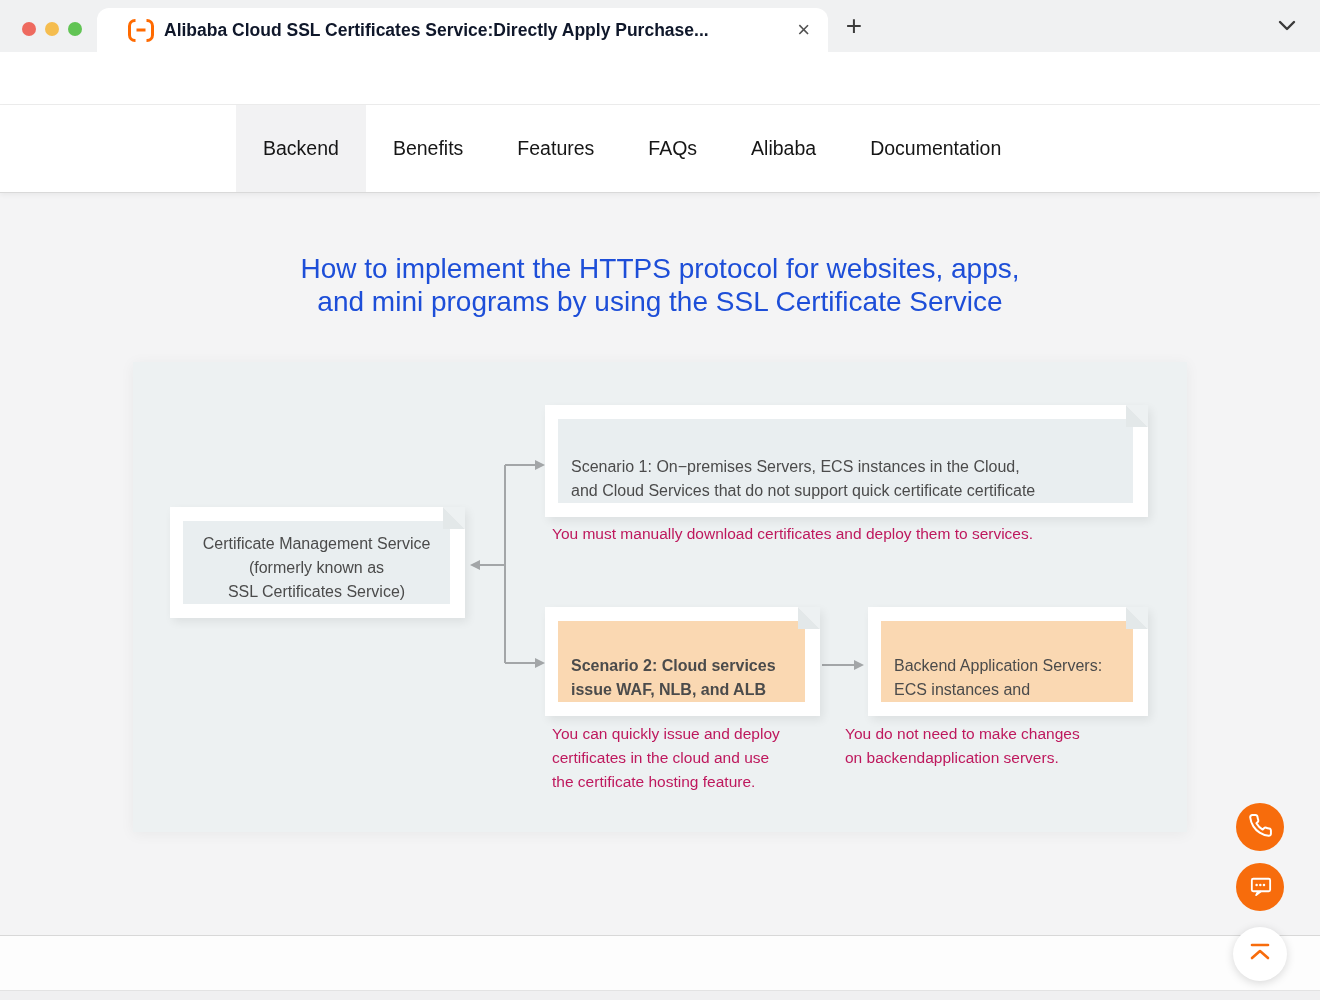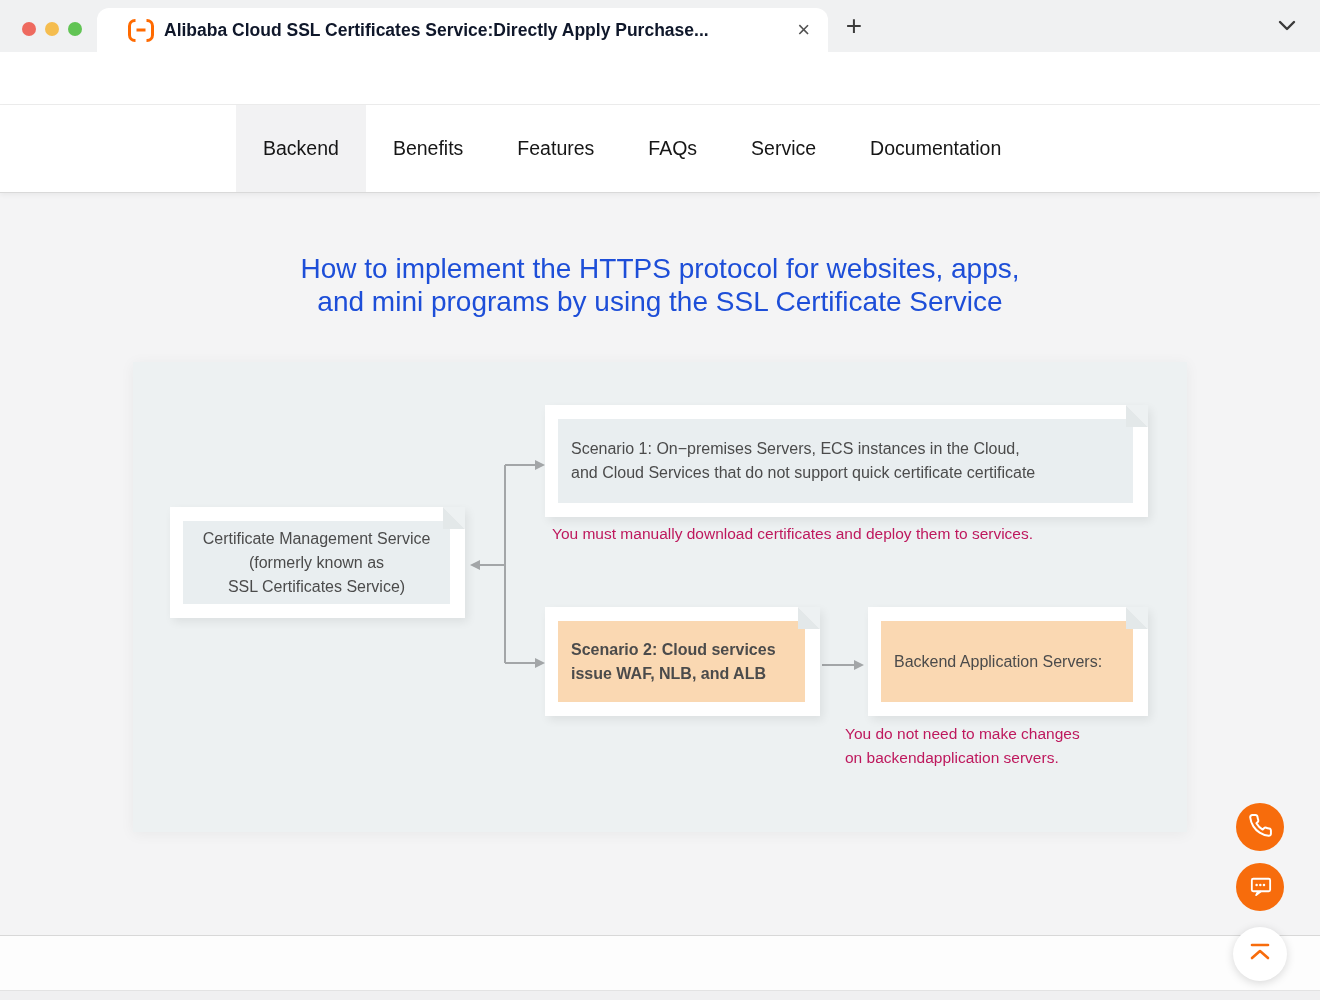--- a/index.html
+++ b/index.html
@@ -57,21 +57,21 @@
   .heading { position:absolute; top:252px; left:0; width:1320px; text-align:center; font-size:28px; font-weight:400; color:#1d4ed8; line-height:33px; }
 
   .diagram { position:absolute; left:133px; top:362px; width:1054px; height:470px; background:#edf1f2; box-shadow:0 2px 14px rgba(0,0,0,0.05); }
 
   .flow-card { position:absolute; background:#ffffff; box-shadow:3px 4px 9px rgba(0,0,0,0.07); }
   .flow-card::before { content:""; position:absolute; top:0; right:0; width:0; height:0;
     border-top:22px solid #edf1f2; border-left:22px solid transparent; }
   .flow-card::after { content:""; position:absolute; top:0; right:0; width:0; height:0;
     border-bottom:22px solid #e3e8e9; border-right:22px solid transparent; }
   .inner { position:absolute; left:13px; right:15px; top:14px; bottom:14px;
-    display:flex; flex-direction:column; justify-content:center;
+    display:flex; flex-direction:column; justify-content:flex-end;
     font-size:16px; line-height:24px; color:#4b4b4b; }
   .inner.gray { background:#e9eef0; }
   .inner.orange { background:#fad8b2; }
   .inner.center { align-items:center; text-align:center; }
   .inner.pad { padding-left:13px; padding-right:6px; }
 
   .card-left { left:37px; top:145px; width:295px; height:111px; }
   .card-s1 { left:412px; top:43px; width:603px; height:112px; }
   .card-s2 { left:412px; top:245px; width:275px; height:109px;font-weight:bold; }
   .card-be { left:735px; top:245px; width:280px; height:109px; }
@@ -172,21 +172,21 @@
       <span>•</span>
       <span>•</span>
     </div>
 </div>
 
 <div class="site-tabs">
   <div class="site-tab active">Backend</div>
   <div class="site-tab">Benefits</div>
   <div class="site-tab">Features</div>
   <div class="site-tab">FAQs</div>
-  <div class="site-tab">Service</div>
+  <div class="site-tab">Alibaba</div>
   <div class="site-tab">Documentation</div>
 </div>
 
 <div class="content"></div>
 
 <div class="heading">
   <div>How to implement the HTTPS protocol for websites, apps,</div>
   <div>and mini programs by using the SSL Certificate Service</div>
 </div>
 
@@ -223,24 +223,30 @@
     </div>
   </div>
   <div class="caption cap-s1">You must manually download certificates and deploy them to services.</div>
 
   <div class="flow-card card-s2">
     <div class="inner orange pad">
       <div>Scenario 2: Cloud services</div>
       <div>issue WAF, NLB, and ALB</div>
     </div>
   </div>
+  <div class="caption cap-s2">
+    <div>You can quickly issue and deploy</div>
+    <div>certificates in the cloud and use</div>
+    <div>the certificate hosting feature.</div>
+  </div>
 
   <div class="flow-card card-be">
     <div class="inner orange pad">
       <div>Backend Application Servers:</div>
+      <div>ECS instances and</div>
     </div>
   </div>
   <div class="caption cap-be">
     <div>You do not need to make changes</div>
     <div>on backendapplication servers.</div>
   </div>
 </div>
 
 <div class="fab fab-phone">
   <span>

